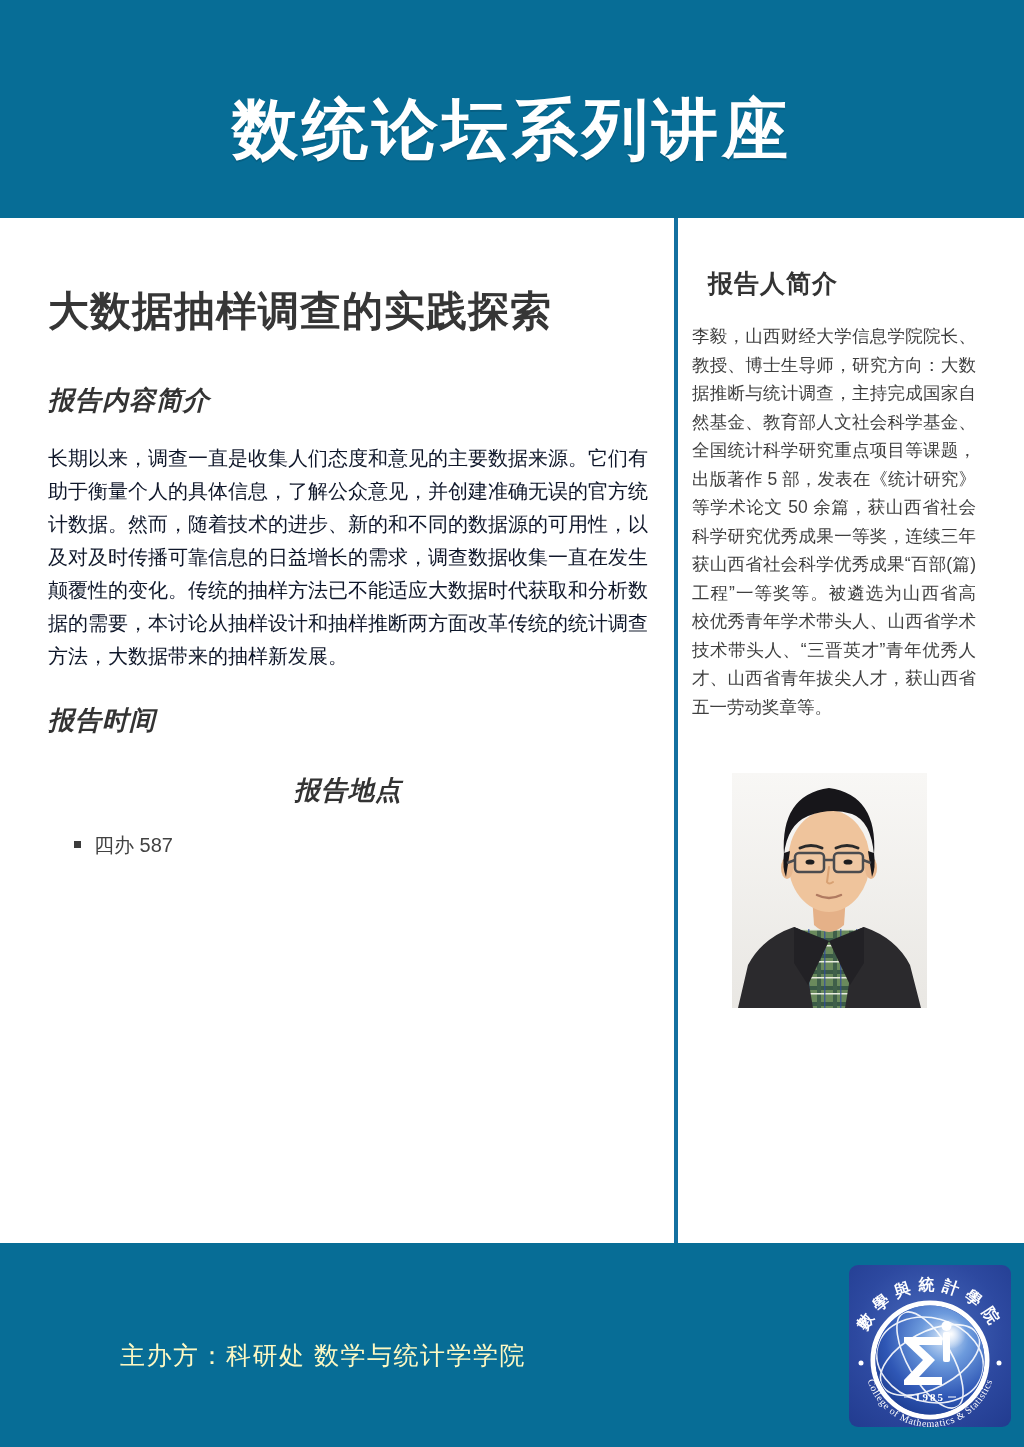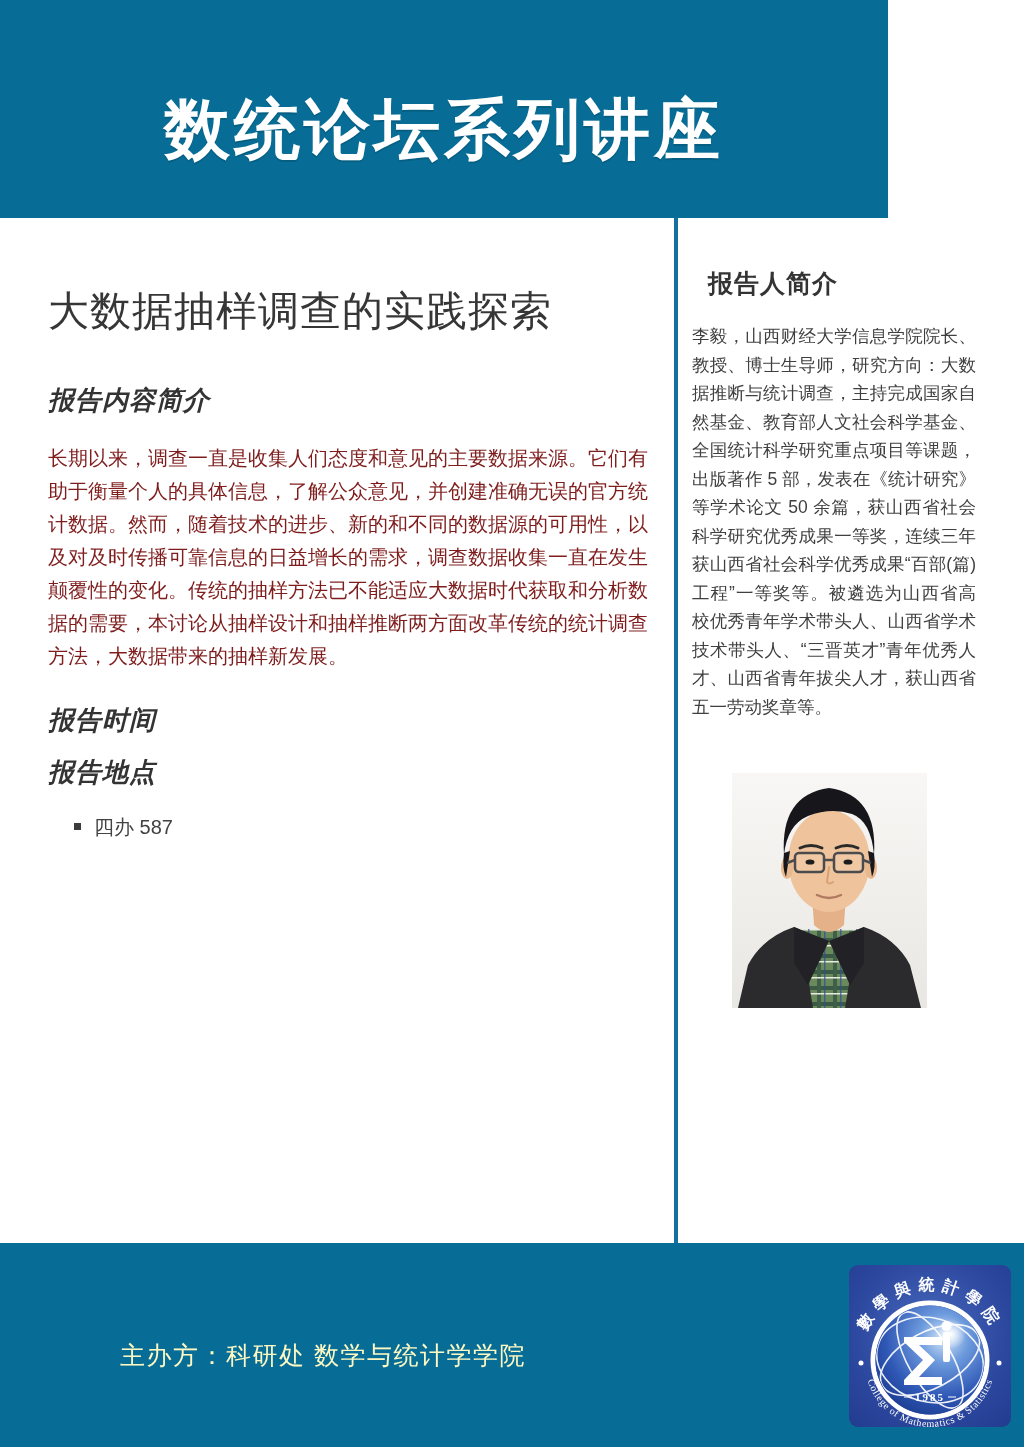--- a/index.html
+++ b/index.html
@@ -4,39 +4,39 @@
 <style>
   html,body { margin:0; padding:0; background:#ffffff; }
   .page {
     position:relative; width:1024px; height:1447px; margin:0 auto;
     background:#ffffff; overflow:hidden;
     font-family:"Liberation Sans","DejaVu Sans",sans-serif;
     -webkit-font-smoothing:antialiased;
   }
 
   
-  .banner { position:absolute; top:0; left:0; width:888px; height:218px; background:#076d96; }
+  .banner { position:absolute; top:0; left:0; width:1024px; height:218px; background:#076d96; }
   .banner-title {
     position:absolute; top:96px; left:0; width:100%;
     text-align:center; color:#ffffff; font-size:66px; font-weight:900;
     letter-spacing:4px; line-height:1; white-space:nowrap;
     text-shadow:0 2px 0 rgba(0,0,0,0.12);
   }
 
   
   .divider { position:absolute; left:674px; top:218px; width:4px; height:1025px; background:#1470a0; }
 
   
   .col-left { position:absolute; left:48px; top:218px; width:600px; color:#3d3d3d; }
-  .doc-title { margin:70px 0 0 0; font-size:41px; line-height:1.15; font-weight:400; color:#363636; letter-spacing:1px; }
+  .doc-title { margin:70px 0 0 0; font-size:41px; line-height:1.15; font-weight:700; color:#363636; letter-spacing:1px; }
   .sec-h { margin:0; font-size:26px; line-height:1.2; font-weight:800; color:#333333; letter-spacing:1px;font-style:italic; }
   .mt-content { margin-top:50px; }
   .mt-time { margin-top:32px; }
-  .mt-place { margin-top:20px; }
-  .body-text { margin:26px 0 0 0; font-size:20px; line-height:33px; text-align:justify; color:#7f1d1d; }
+  .mt-place { margin-top:38px;text-align:center; }
+  .body-text { margin:26px 0 0 0; font-size:20px; line-height:33px; text-align:justify; color:#0f172a; }
   .bullets { list-style:none; margin:26px 0 0 0; padding:0; }
   .bullets li { display:flex; align-items:center; padding-left:26px; font-size:20px; color:#424242; line-height:26px; }
   .sq { width:7px; height:7px; background:#3c3c3c; margin-right:13px; flex:none; }
 
   
   .col-right { position:absolute; left:692px; top:218px; width:284px; color:#3d3d3d; }
   .speaker-h { margin:50px 0 0 16px; font-size:25px; line-height:1.2; font-weight:800; color:#333333; letter-spacing:1px; }
   .bio { margin:24px 0 0 0; font-size:17.5px; line-height:28.5px; text-align:justify; color:#3f3f3f; }
   .photo { margin:52px 0 0 40px; width:195px; height:235px; padding:0; }
   .photo svg { display:block; }

